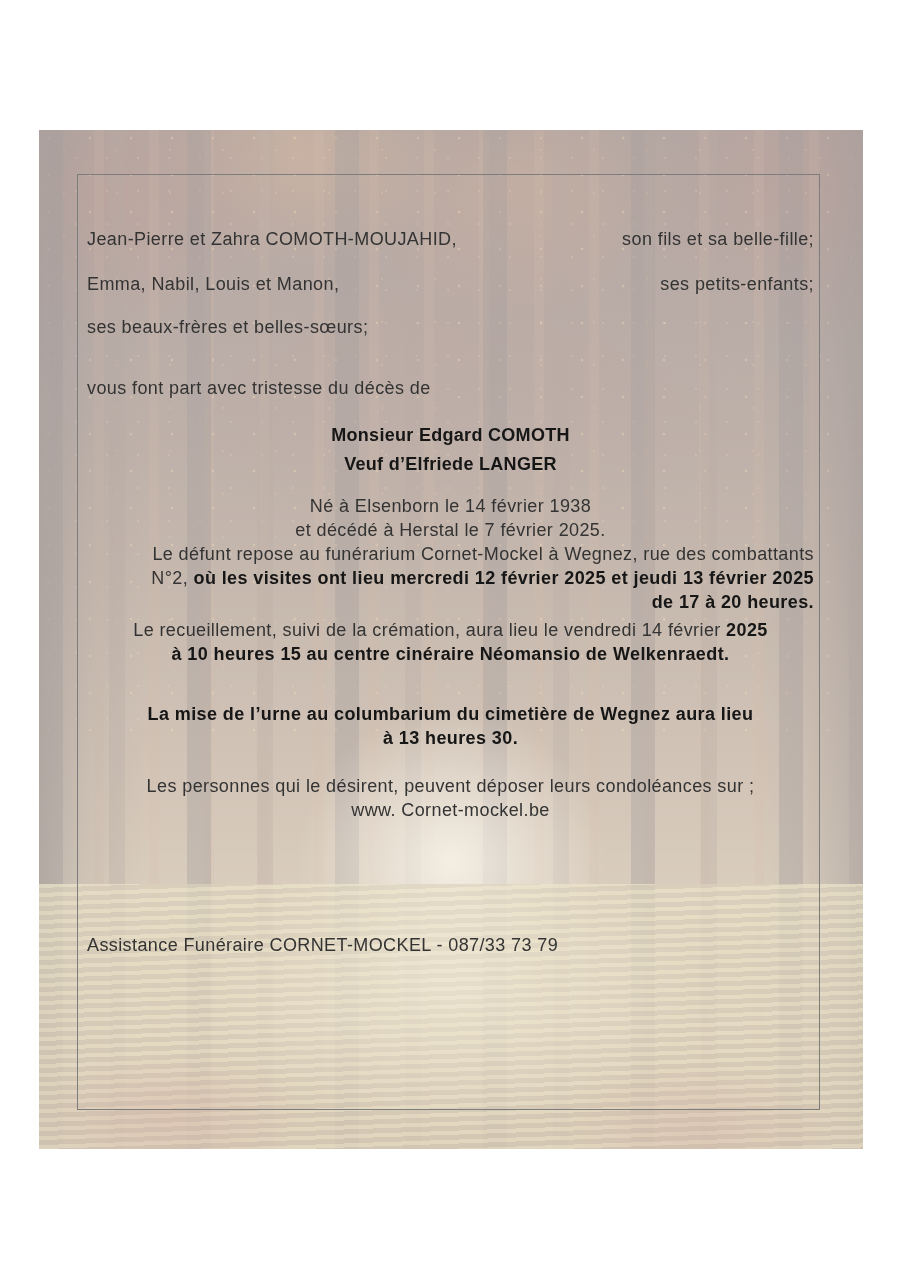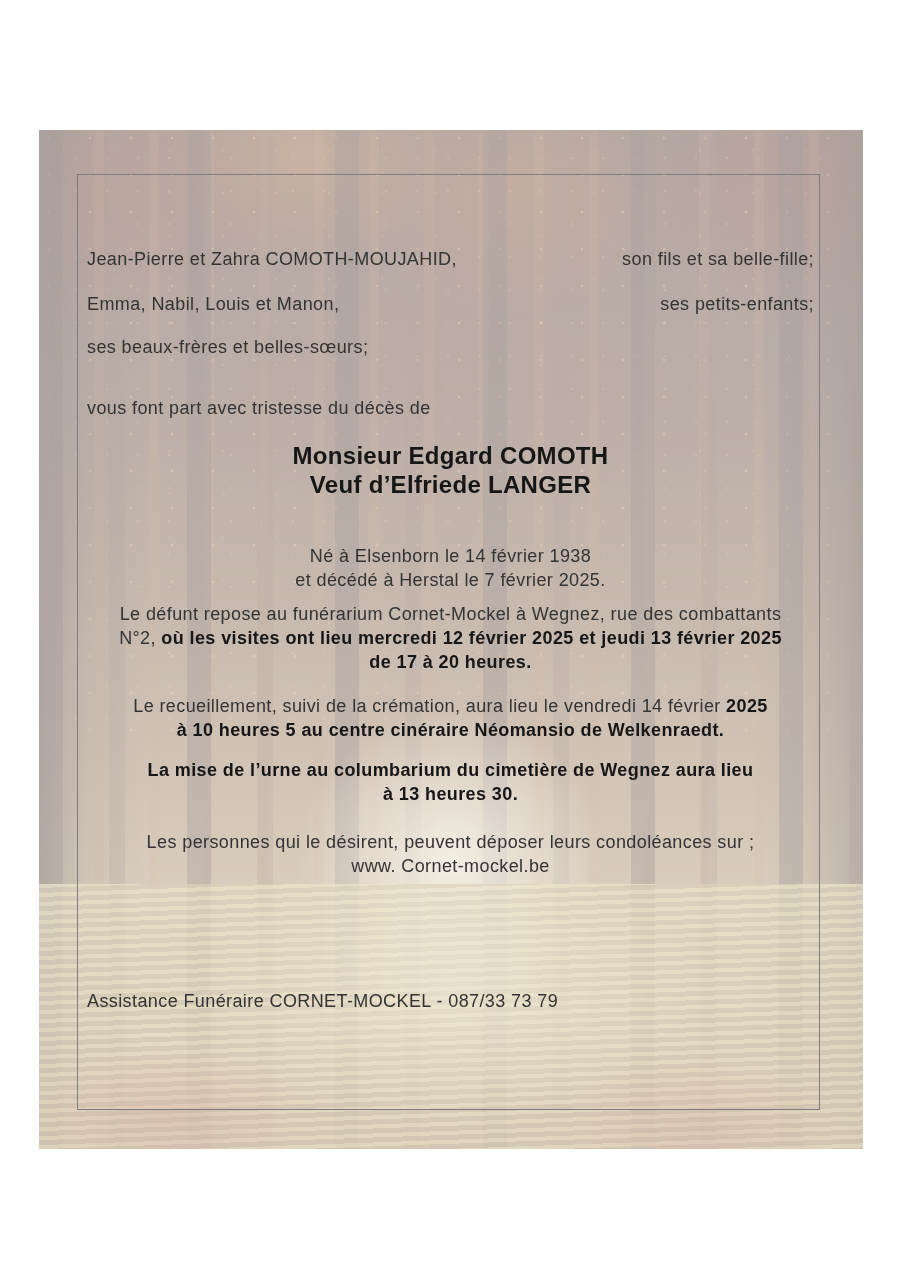--- a/index.html
+++ b/index.html
@@ -77,43 +77,43 @@
     left: 38px; top: 44px;
     width: 743px; height: 936px;
     box-sizing: border-box;
     border: 1px solid #7d7d7d;
     padding: 0 5px 0 9px;
     color: #333333;
     font-size: 18px;
     line-height: 24px;
     letter-spacing: 0.4px;
   }
-  .relatives { margin-top: 72px; }
+  .relatives { margin-top: 52px; }
   .row { display: flex; justify-content: space-between; align-items: flex-end; }
   .row + .row { margin-top: 21px; }
   .row.r4 { margin-top: 19px; }
   .names div { white-space: nowrap; }
   .relation { white-space: nowrap; text-align: right; }
 
   .intro { margin: 37px 0 0 0; }
 
   .deceased {
     margin-top: 21px;
     text-align: center;
-    font-size: 24px;
+    font-size: 18px;
     line-height: 29px;
     font-weight: bold;
     color: #161616;
     letter-spacing: 0.3px;
   }
   .centered { text-align: center; }
-  .birth { margin-top: 45px; }
-  .p-repose { margin-top: 10px; }
-  .p-cremation { margin-top: 20px; }
-  .p-urne { margin-top: 16px; font-weight: bold; color: #161616; }
+  .birth { margin-top: 15px; }
+  .p-repose { margin-top: 0; text-align: right; }
+  .p-cremation { margin-top: 4px; }
+  .p-urne { margin-top: 36px; font-weight: bold; color: #161616; }
   .p-condolences { margin-top: 24px; }
   .b { font-weight: bold; color: #161616; }
   .footer-line { margin-top: 111px; text-align: left; }
 </style>
 </head>
 <body>
 
 <div class="page">
   <div class="photo">
     <div class="layer canopy"></div>
@@ -156,21 +156,21 @@
       </div>
 
       <div class="p-repose centered">
         <div><span>Le défunt repose au funérarium Cornet-Mockel à Wegnez, rue des combattants</span></div>
         <div><span>N°2, </span><span class="b">où les visites ont lieu mercredi 12 février 2025 et jeudi 13 février 2025</span></div>
         <div><span class="b">de 17 à 20 heures.</span></div>
       </div>
 
       <div class="p-cremation centered">
         <div><span>Le recueillement, suivi de la crémation, aura lieu le vendredi 14 février </span><span class="b">2025</span></div>
-        <div><span class="b">à 10 heures 5 au centre cinéraire Néomansio de Welkenraedt.</span></div>
+        <div><span class="b">à 10 heures 15 au centre cinéraire Néomansio de Welkenraedt.</span></div>
       </div>
 
       <div class="p-urne centered">
         <div>La mise de l’urne au columbarium du cimetière de Wegnez  aura lieu</div>
         <div>à 13 heures 30.</div>
       </div>
 
       <div class="p-condolences centered">
         <div>Les personnes qui le désirent, peuvent déposer leurs condoléances sur ;</div>
         <div>www. Cornet-mockel.be</div>

